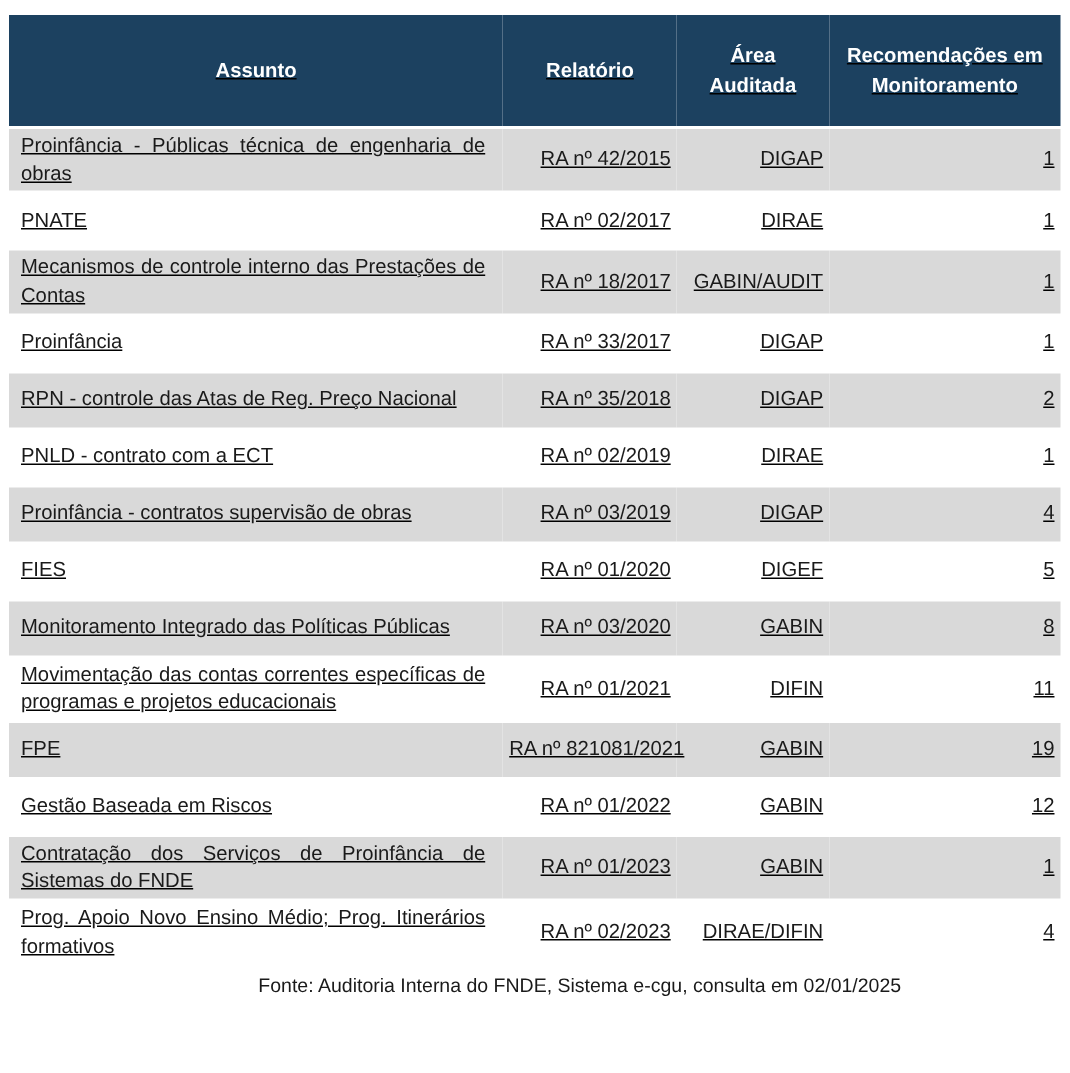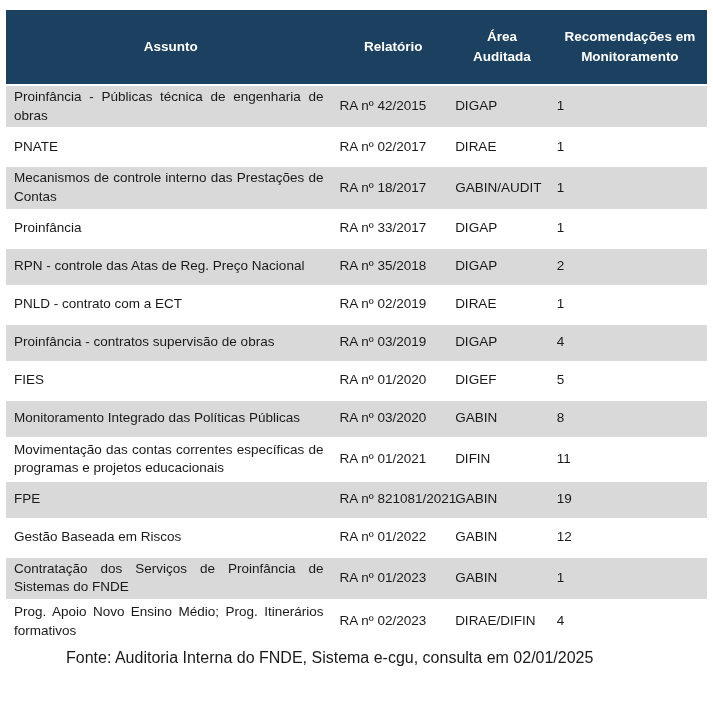--- a/index.html
+++ b/index.html
@@ -14,20 +14,21 @@
     overflow: hidden;
   }
   .page {
     padding: 8px 6px 0 6px;
   }
   table.audit-table {
     width: 701px;
     table-layout: fixed;
     border-collapse: separate;
     border-spacing: 0 2px;
+    text-decoration: underline;
   }
   col.c1 { width: 47%; }
   col.c2 { width: 16.5%; }
   col.c3 { width: 14.5%; }
   col.c4 { width: 22%; }
   thead th {
     background: var(--header-bg, #1C4160);
     color: var(--header-text, #ffffff);
     font-weight: bold;
     font-size: 13.5px;
@@ -48,29 +49,30 @@
   }
   tbody tr:nth-child(odd) td {
     background: var(--row-alt-bg, #D9D9D9);
   }
   td.assunto {
     text-align: justify;
     padding-left: 8px;
     padding-right: 12px;
   }
   td.center {
-    text-align: left;
+    text-align: right;
     white-space: nowrap;
     padding-left: 4px;
     padding-right: 4px;
   }
   .source {
-    font-size: 16px;
+    font-size: 13px;
     color: var(--body-text, #1a1a1a);
     margin: 5px 0 0 60px;
+    text-align: center;
   }
 </style>
 </head>
 <body>
 
 <div class="page">
   <table class="audit-table">
     <colgroup>
       <col class="c1">
         <col class="c2">

